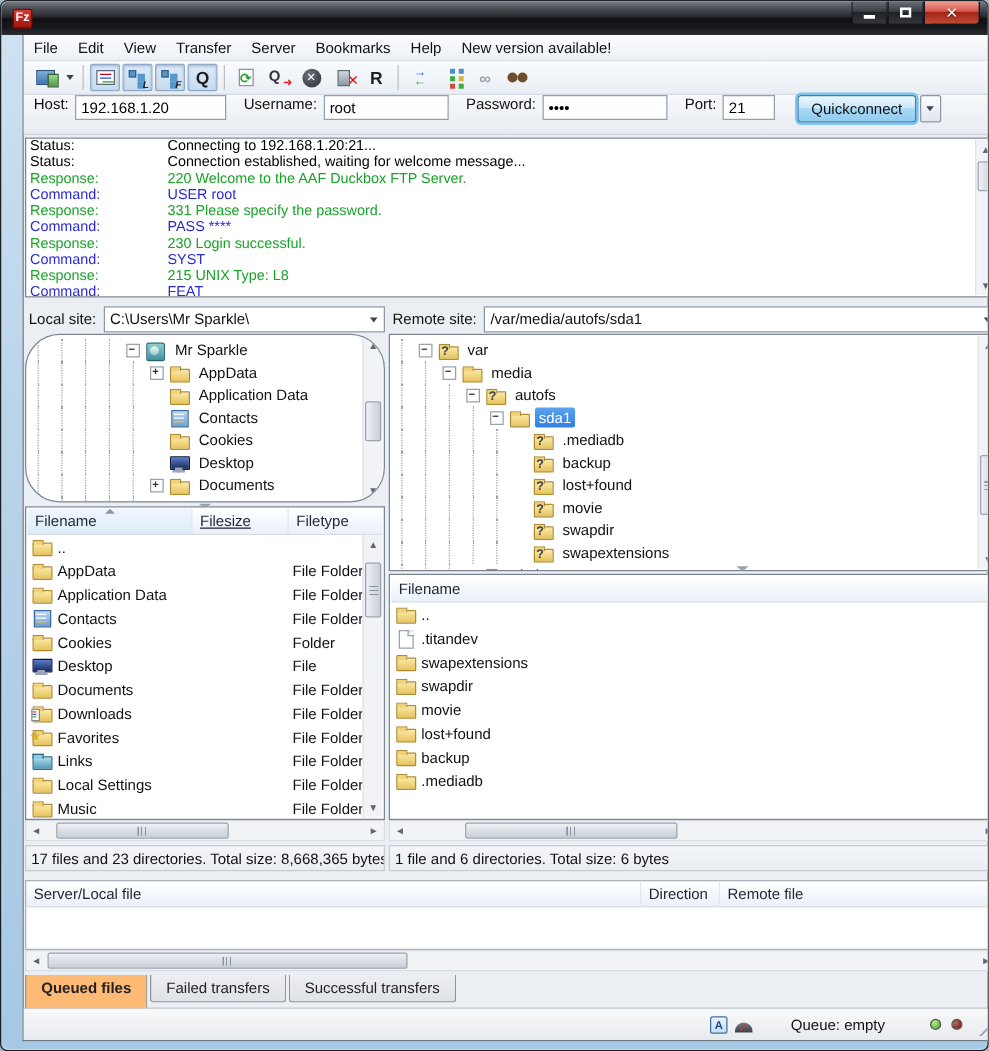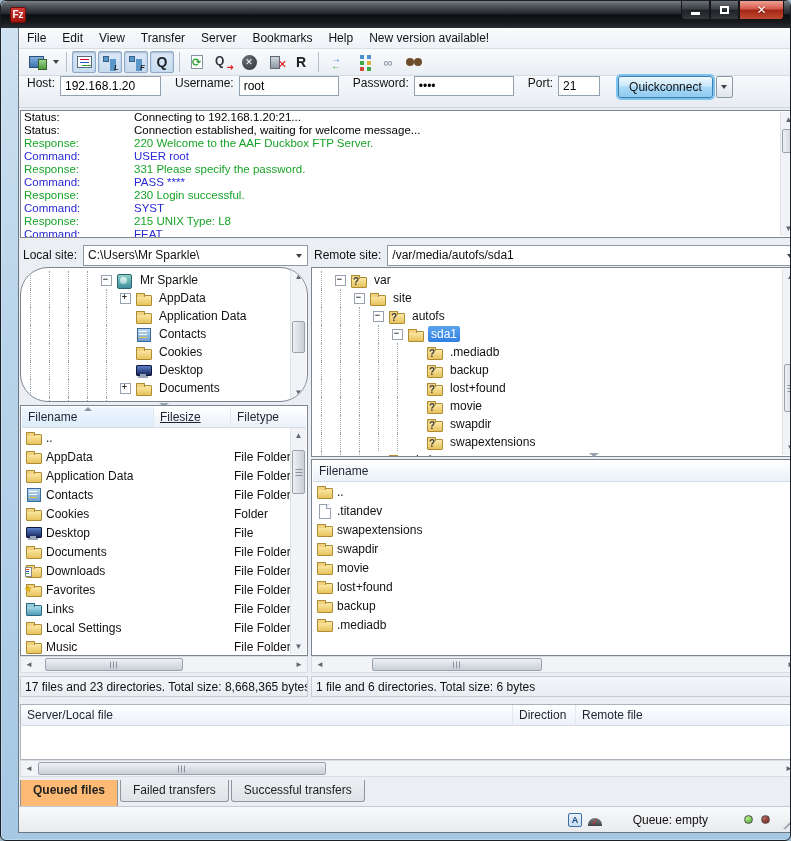--- a/index.html
+++ b/index.html
@@ -298,21 +298,21 @@
       <div class="tbtn">
           <span class="i-sync">∞</span>
         </div>
       <div class="tbtn">
           <span class="i-bino"></span>
         </div>
     </div>
 
     <div class="quickbar">
       <label>Host:</label>
-      <input class="qinput" style="width: 101px;" value="192.168.1.20">
+      <input class="qinput" style="width: 121px;" value="192.168.1.20">
       <label>Username:</label>
       <input class="qinput" style="width: 100px;" value="root">
       <label>Password:</label>
       <input class="qinput" style="width: 100px;" value="••••">
       <label>Port:</label>
       <input class="qinput" style="width: 42px;" value="21">
       <button class="qc-btn">Quickconnect</button>
       <div class="qc-drop">
           <span class="caret"></span>
         </div>
@@ -480,21 +480,21 @@
           <span class="ico folder">
               <i class="qm">?</i>
             </span>
           <span class="tl">var</span>
         </div>
         <div class="trow">
           <i class="tg line"></i>
             <i class="tg line"></i>
           <span class="exp minus"></span>
           <span class="ico folder"></span>
-          <span class="tl">site</span>
+          <span class="tl">media</span>
         </div>
         <div class="trow">
           <i class="tg line"></i>
             <i class="tg line"></i>
             <i class="tg line"></i>
           <span class="exp minus"></span>
           <span class="ico folder">
               <i class="qm">?</i>
             </span>
           <span class="tl">autofs</span>

